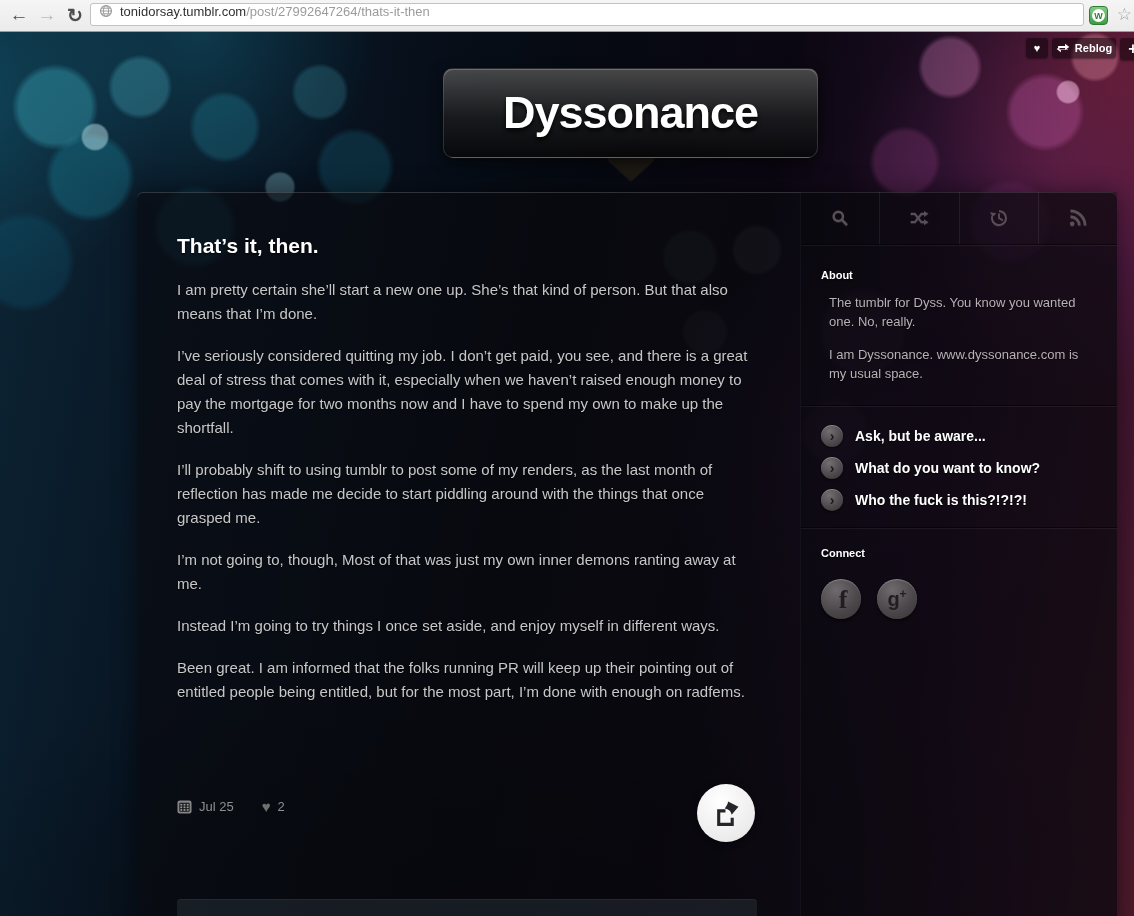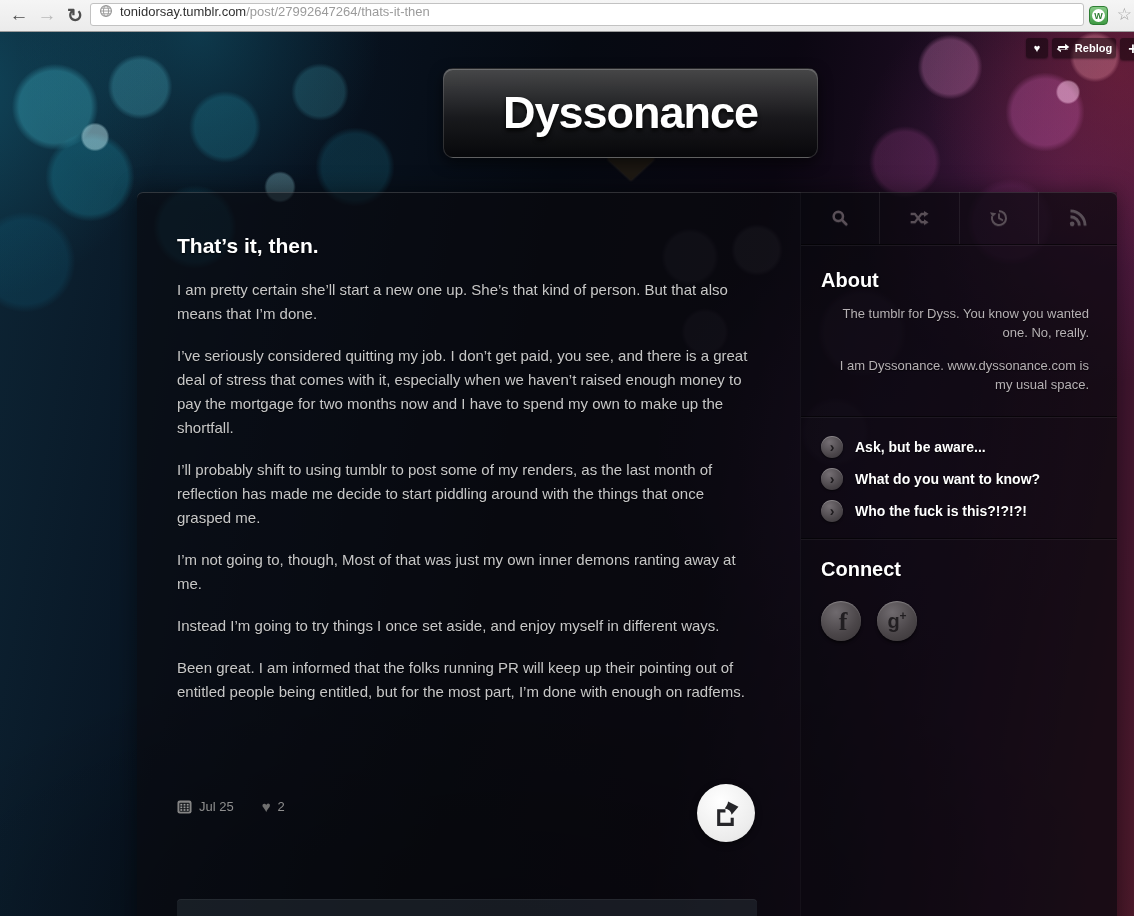--- a/index.html
+++ b/index.html
@@ -102,24 +102,24 @@
   
   .sidebar{position:absolute;left:663px;top:0;width:317px;height:724px;
     background:rgba(8,6,9,.28);border-left:1px solid rgba(255,255,255,.04);box-sizing:border-box;}
   .side-nav{display:flex;height:52px;border-bottom:1px solid rgba(0,0,0,.55);
     box-shadow:0 1px 0 rgba(255,255,255,.06);}
   .side-nav .cell{flex:1;display:flex;align-items:center;justify-content:center;
     color:#594f57;cursor:pointer;}
   .side-nav .cell + .cell{border-left:1px solid rgba(255,255,255,.07);}
   .side-nav svg{width:20px;height:20px;filter:drop-shadow(0 1px 0 rgba(255,255,255,.06));}
   .side-section{padding:24px 20px 22px;}
-  .side-heading{font-size:20px;font-weight:bold;color:#fff;margin:0 0 12px;
+  .side-heading{font-size:11px;font-weight:bold;color:#fff;margin:0 0 12px;
     text-shadow:0 1px 2px rgba(0,0,0,.8);}
   .side-section p{margin:0 8px 14px;font-size:13px;line-height:19px;color:#b6b1b4;
-    text-shadow:0 1px 1px rgba(0,0,0,.6);text-align:right;}
+    text-shadow:0 1px 1px rgba(0,0,0,.6);}
   .side-section p:last-child{margin-bottom:0;}
   .side-divider{height:0;border-top:1px solid rgba(0,0,0,.55);
     border-bottom:1px solid rgba(255,255,255,.06);}
   .links-section{padding:18px 20px 16px;}
   .side-link{display:flex;align-items:center;gap:12px;margin:0 0 10px;cursor:pointer;}
   .side-link:last-child{margin-bottom:0;}
   .chev-circle{width:22px;height:22px;border-radius:50%;flex:0 0 auto;
     background:radial-gradient(circle at 38% 28%,#746e73,#4c474b 60%,#363236);
     box-shadow:0 1px 2px rgba(0,0,0,.6), inset 0 1px 0 rgba(255,255,255,.25);
     display:flex;align-items:center;justify-content:center;

